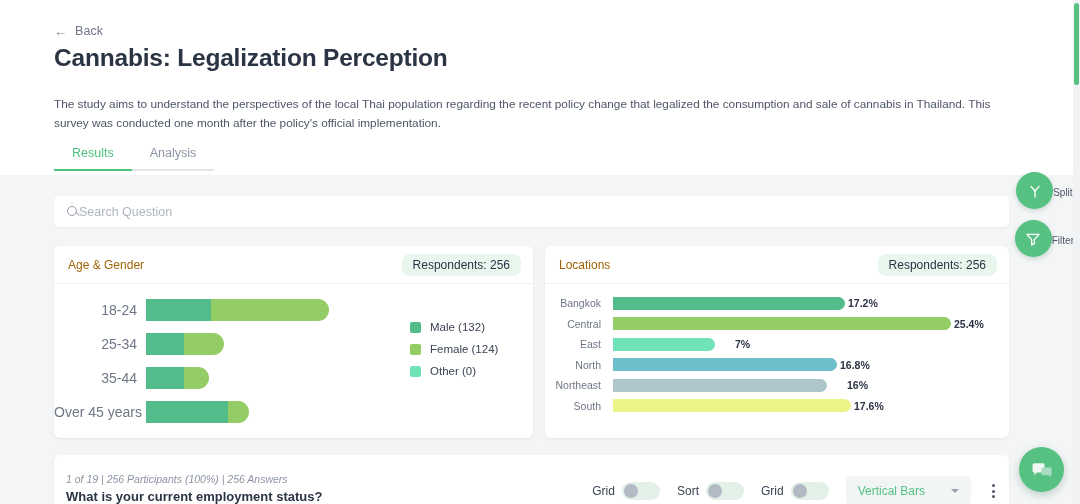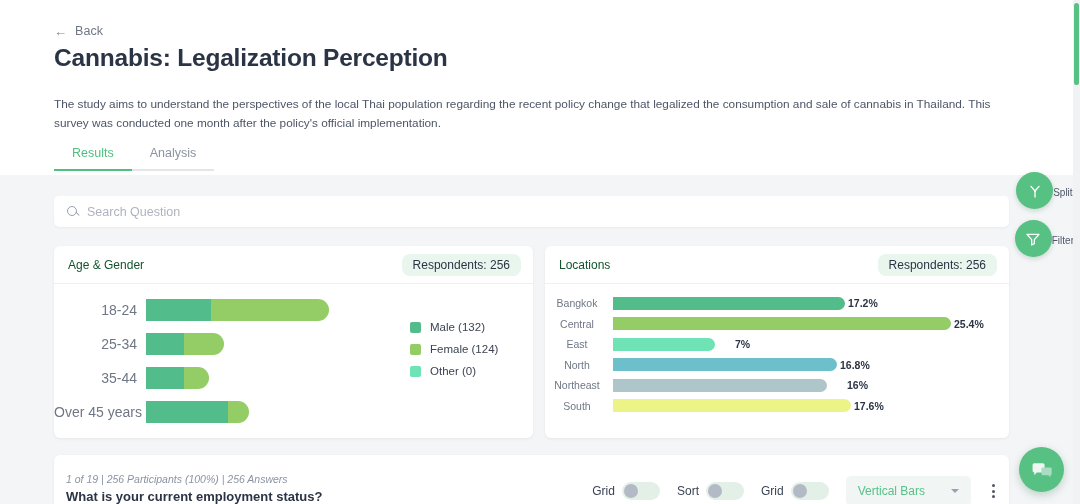--- a/index.html
+++ b/index.html
@@ -54,21 +54,21 @@
   
   .body-area {
     position: absolute; left: 0; top: 175px; width: 1080px; height: 329px;
     background: #f4f5f7;
   }
 
   
   .search-bar {
     position: absolute; left: 54px; top: 196px; width: 955px; height: 31px;
     background: #ffffff; border-radius: 5px;
-    display: flex; align-items: center; gap: 8px; padding-left: 13px;
+    display: flex; align-items: center; gap: 0; padding-left: 13px;
     box-shadow: 0 1px 2px rgba(30,40,60,.05);
   }
   .search-icon { width: 12px; height: 12px; position: relative; flex: 0 0 auto; }
   .search-icon::before {
     content: ""; position: absolute; left: 0; top: 0;
     width: 8px; height: 8px; border: 1.4px solid #9aa1ae; border-radius: 50%;
   }
   .search-icon::after {
     content: ""; position: absolute; left: 7.5px; top: 7.5px;
     width: 4.5px; height: 1.4px; background: #9aa1ae; transform: rotate(45deg);
@@ -85,21 +85,21 @@
     box-shadow: 0 1px 3px rgba(30,40,60,.07);
     overflow: hidden;
   }
   #card-age { left: 54px; top: 246px; width: 479px; height: 192px; }
   #card-loc { left: 545px; top: 246px; width: 464px; height: 192px; }
 
   .card-head {
     height: 38px; display: flex; align-items: center; justify-content: space-between;
     padding: 0 12px 0 14px; border-bottom: 1px solid #eef0f3;
   }
-  .card-title { font-size: 12px; color: #14532d; }
+  .card-title { font-size: 12px; color: #a16207; }
   .resp-badge {
     background: #e8f6ee; color: #2b3445; font-size: 12px;
     padding: 4px 11px; border-radius: 8px;
   }
 
   
   .age-body { position: relative; height: 154px; display: flex; }
   .age-chart { position: relative; width: 330px; padding-top: 9px; }
   .age-row { display: flex; align-items: center; height: 34px; }
   .age-label {
@@ -112,21 +112,21 @@
 
   .legend { position: absolute; left: 356px; top: 37px; }
   .legend-item { display: flex; align-items: center; gap: 9px; margin-bottom: 10px; }
   .legend-sw { width: 11px; height: 11px; border-radius: 2px; flex: 0 0 auto; }
   .legend-text { font-size: 11.5px; color: #3b4354; white-space: nowrap; }
 
   
   .loc-body { position: relative; height: 154px; padding-top: 9px; }
   .loc-row { display: flex; align-items: center; height: 20.5px; }
   .loc-label {
-    width: 68px; text-align: center; padding-right: 4px;
+    width: 68px; text-align: right; padding-right: 12px;
     font-size: 10.5px; color: #6f7786; white-space: nowrap;
   }
   .loc-bar { height: 13px; border-radius: 0 7px 7px 0; }
   .loc-val { font-size: 10.5px; color: #2b3445; padding-left: 3px; white-space: nowrap; font-weight: bold; }
   .loc-val.far { padding-left: 20px; font-weight: bold; }
 
   
   #card-question {
     position: absolute; left: 54px; top: 455px; width: 955px; height: 70px;
     background: #fff; border-radius: 6px; box-shadow: 0 1px 3px rgba(30,40,60,.07);

